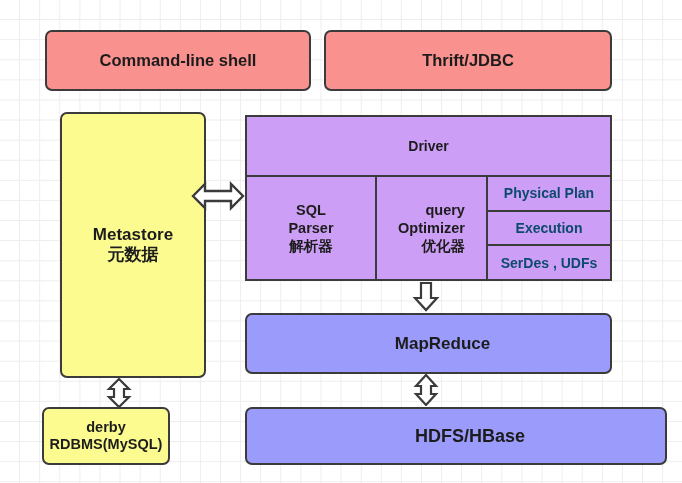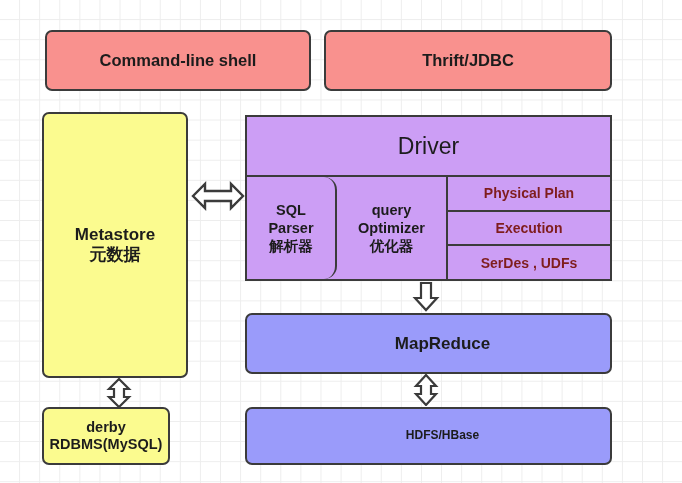--- a/index.html
+++ b/index.html
@@ -33,57 +33,57 @@
     line-height: 1.15;
     white-space: pre-line;
   }
   .rounded { border-radius: 7px; }
   .red    { background: #f9918e; }
   .yellow { background: #fbfb8f; }
   .blue   { background: #9a9bfa; padding-left: 28px; }
 
   .cli        { left: 45px;  top: 30px;  width: 266px; height: 61px; font-size: 16.5px; }
   .thrift     { left: 324px; top: 30px;  width: 288px; height: 61px; font-size: 16.5px; }
-  .metastore  { left: 42px;  top: 112px; width: 146px; height: 266px; font-size: 17px; }
+  .metastore  { left: 60px;  top: 112px; width: 146px; height: 266px; font-size: 17px; }
   .derby      { left: 42px;  top: 407px; width: 128px; height: 58px; font-size: 14.5px; }
 
   .driver-wrap {
     position: absolute;
     left: 245px; top: 115px; width: 367px; height: 166px;
     box-sizing: border-box;
     border: 2px solid #3b3b3b;
     background: #cc9ef5;
     display: flex;
     flex-direction: column;
   }
   .driver-title {
     height: 58px;
     border-bottom: 2px solid #3b3b3b;
     display: flex; align-items: center; justify-content: center;
-    font-weight: normal; font-size: 23px; color: #1c1c1c;
+    font-weight: bold; font-size: 14px; color: #1c1c1c;
   }
   .driver-body { flex: 1; display: flex; }
   .dcell {
     display: flex; align-items: center; justify-content: center;
     text-align: center; font-weight: bold; font-size: 14.5px;
     color: #1c1c1c; line-height: 1.25; white-space: pre-line;
     box-sizing: border-box;
   }
-  .dcell-parser { width: 90px; border-right: 2px solid #3b3b3b; border-radius: 13px; }
-  .dcell-opt    { width: 111px; border-right: 2px solid #3b3b3b; }
+  .dcell-parser { width: 130px; border-right: 2px solid #3b3b3b; }
+  .dcell-opt    { width: 111px; border-right: 2px solid #3b3b3b; text-align: right; }
   .dstack { flex: 1; display: flex; flex-direction: column; }
   .dsub {
     flex: 1; display: flex; align-items: center; justify-content: center;
-    font-weight: bold; font-size: 14px; color: #7f1d1d;
+    font-weight: bold; font-size: 14px; color: #0c4a6e;
     border-bottom: 2px solid #3b3b3b; box-sizing: border-box;
   }
   .dsub:last-child { border-bottom: none; }
 
   .mapreduce { left: 245px; top: 313px; width: 367px; height: 61px; font-size: 17px; }
-  .hdfs      { left: 245px; top: 407px; width: 367px; height: 58px; font-size: 12px; }
+  .hdfs      { left: 245px; top: 407px; width: 422px; height: 58px; font-size: 18px; }
 
   .arrow { position: absolute; }
   .arrow svg { display: block; }
 
   .arrow-lr   { left: 191px; top: 178px; }
   .arrow-down { left: 412px; top: 282px; }
   .arrow-meta { left: 106px; top: 378px; }
   .arrow-mr   { left: 413px; top: 374px; }
 </style>
 </head>

